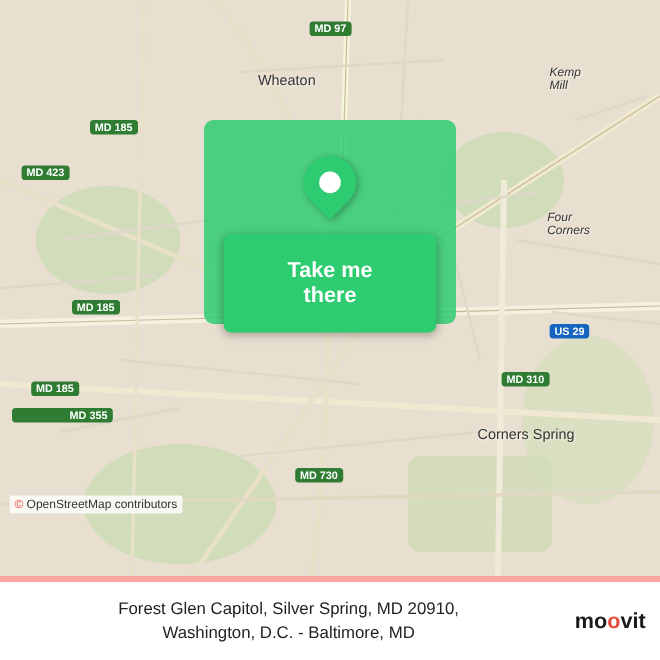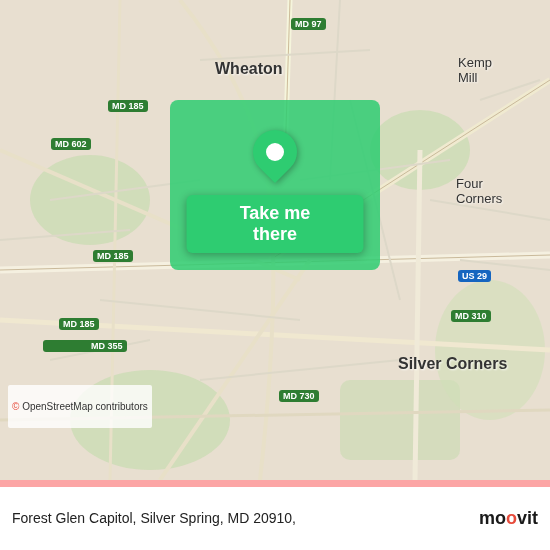--- a/index.html
+++ b/index.html
@@ -29,32 +29,33 @@
     }
 
     
     #info-bar {
       width: 550px;
       height: 70px;
       background: white;
       display: flex;
       align-items: center;
       padding: 0 12px;
-      border-top: 7px solid #fca5a5;
+      border-top: 5px solid #fca5a5;
       position: relative;
+      text-align: center;
     }
 
     #osm-logo {
       font-size: 10px;
       color: #333;
       position: absolute;
       bottom: 52px;
       left: 8px;
       background: rgba(255,255,255,0.8);
-      padding: 16px 4px;
+      padding: 2px 4px;
       border-radius: 2px;
     }
 
     #osm-logo span.copy {
       color: #e74c3c;
     }
 
     #address-text {
       font-size: 14px;
       color: #222;
@@ -82,21 +83,21 @@
     
     #take-me-there-btn {
       position: absolute;
       left: 50%;
       top: 195px;
       transform: translateX(-50%);
       background: #2ecc71;
       color: white;
       border: none;
       border-radius: 6px;
-      padding: 8px 30px;
+      padding: 20px 30px;
       font-size: 18px;
       font-weight: bold;
       cursor: pointer;
       width: 177px;
       text-align: center;
       box-shadow: 0 2px 8px rgba(0,0,0,0.3);
       z-index: 10;
     }
 
     
@@ -152,34 +153,34 @@
       border-radius: 3px;
     }
 
     .road-label.blue {
       background: #1565c0;
       text-align: center;
     }
 
     .road-label.green {
       background: #2e7d32;
-      margin-left: 33px;
     }
 
     .place-label {
       position: absolute;
-      font-size: 16px;
+      font-size: 12px;
       color: #333;
-      font-weight: bold;
+      font-weight: normal;
       text-shadow: 1px 1px 2px rgba(255,255,255,0.8);
     }
 
     .place-label.small {
-      font-size: 13px;
+      font-size: 10px;
       font-weight: normal;
+      font-style: italic;
     }
   </style>
 </head>
 <body>
 
 <div id="map-container">
 
   <svg id="map-bg" viewBox="0 0 550 480" xmlns="http://www.w3.org/2000/svg">
 
     <rect width="550" height="480" fill="#e8dfd0"></rect>
@@ -223,32 +224,32 @@
     <line x1="300" y1="180" x2="450" y2="160" stroke="#ddd8c8" stroke-width="2"></line>
     <line x1="0" y1="240" x2="130" y2="230" stroke="#ddd8c8" stroke-width="2"></line>
 
     <line x1="200" y1="60" x2="370" y2="50" stroke="#ddd8c8" stroke-width="2"></line>
     <line x1="340" y1="0" x2="330" y2="180" stroke="#ddd8c8" stroke-width="2"></line>
     <line x1="480" y1="100" x2="540" y2="80" stroke="#ddd8c8" stroke-width="2"></line>
   </svg>
 
   <div class="road-label green" style="top:18px; left:258px;">MD 97</div>
   <div class="road-label green" style="top:100px; left:75px;">MD 185</div>
-  <div class="road-label green" style="top:138px; left:18px;">MD 602</div>
+  <div class="road-label green" style="top:138px; left:18px;">MD 423</div>
   <div class="road-label green" style="top:250px; left:60px;">MD 185</div>
   <div class="road-label green" style="top:318px; left:26px;">MD 185</div>
   <div class="road-label green" style="top:340px; left:10px;padding-left:48px;">MD 355</div>
   <div class="road-label green" style="top:310px; left:418px;">MD 310</div>
   <div class="road-label blue" style="top:270px; left:458px;">US 29</div>
   <div class="road-label green" style="top:390px; left:246px;">MD 730</div>
 
   <div class="place-label" style="top:60px; left:215px;">Wheaton</div>
   <div class="place-label small" style="top:55px; left:458px;">Kemp<br>Mill</div>
   <div class="place-label small" style="top:176px; left:456px;">Four<br>Corners</div>
-  <div class="place-label" style="top:355px; left:398px;">Silver Corners</div>
+  <div class="place-label" style="top:355px; left:398px;">Corners Spring</div>
 
   <div id="green-overlay"></div>
 
   <div id="location-pin">
     <div class="pin-outer">
       <div class="pin-inner"></div>
     </div>
   </div>
 
   <button id="take-me-there-btn">Take me there</button>
@@ -256,19 +257,20 @@
   <div id="osm-logo">
     <span>
       <span class="copy">©</span> OpenStreetMap contributors
     </span>
   </div>
 </div>
 
 <div id="info-bar">
   <div id="address-text">
     <div>Forest Glen Capitol, Silver Spring, MD 20910,</div>
+    <div>Washington, D.C. - Baltimore, MD</div>
   </div>
   <div id="moovit-logo">
     <div class="moovit-text">
       mo<span class="moovit-dot">o</span>vit
     </div>
   </div>
 </div>
 
 </body></html>

